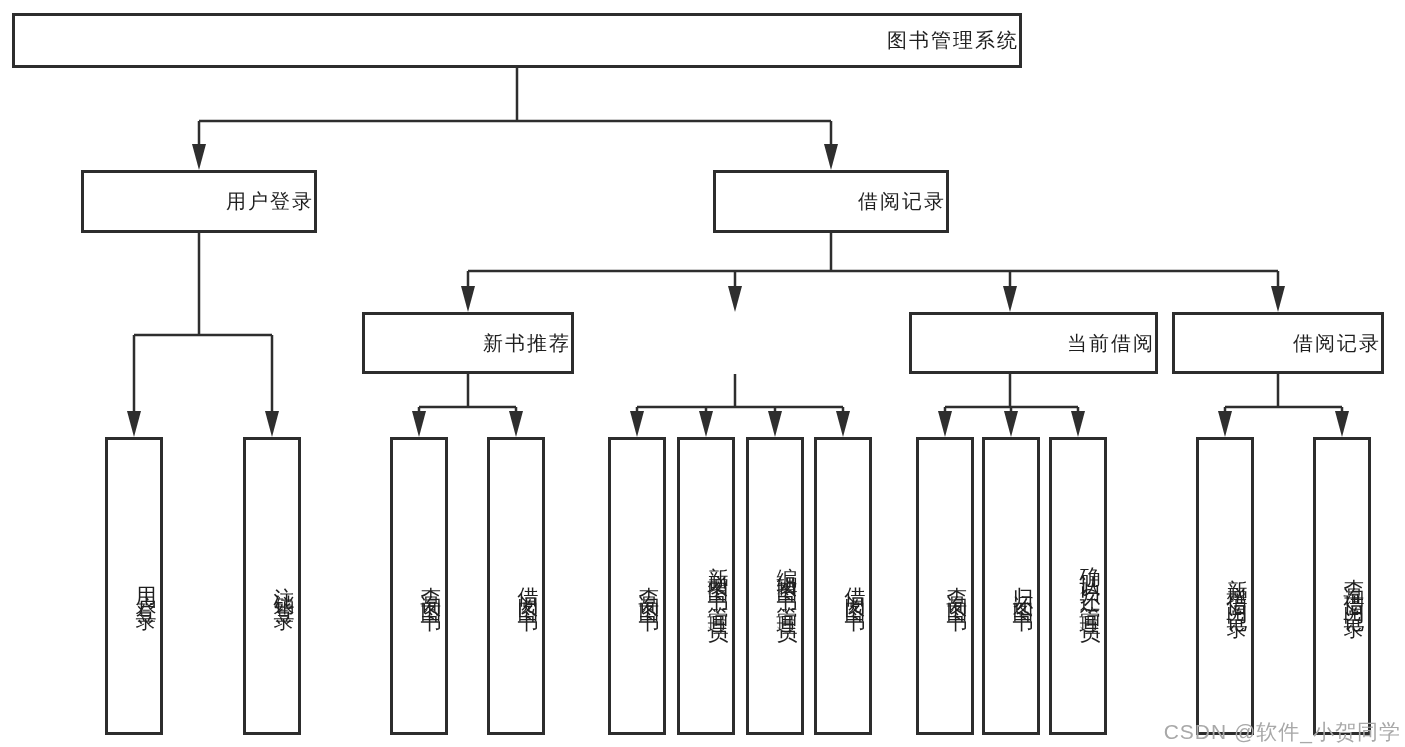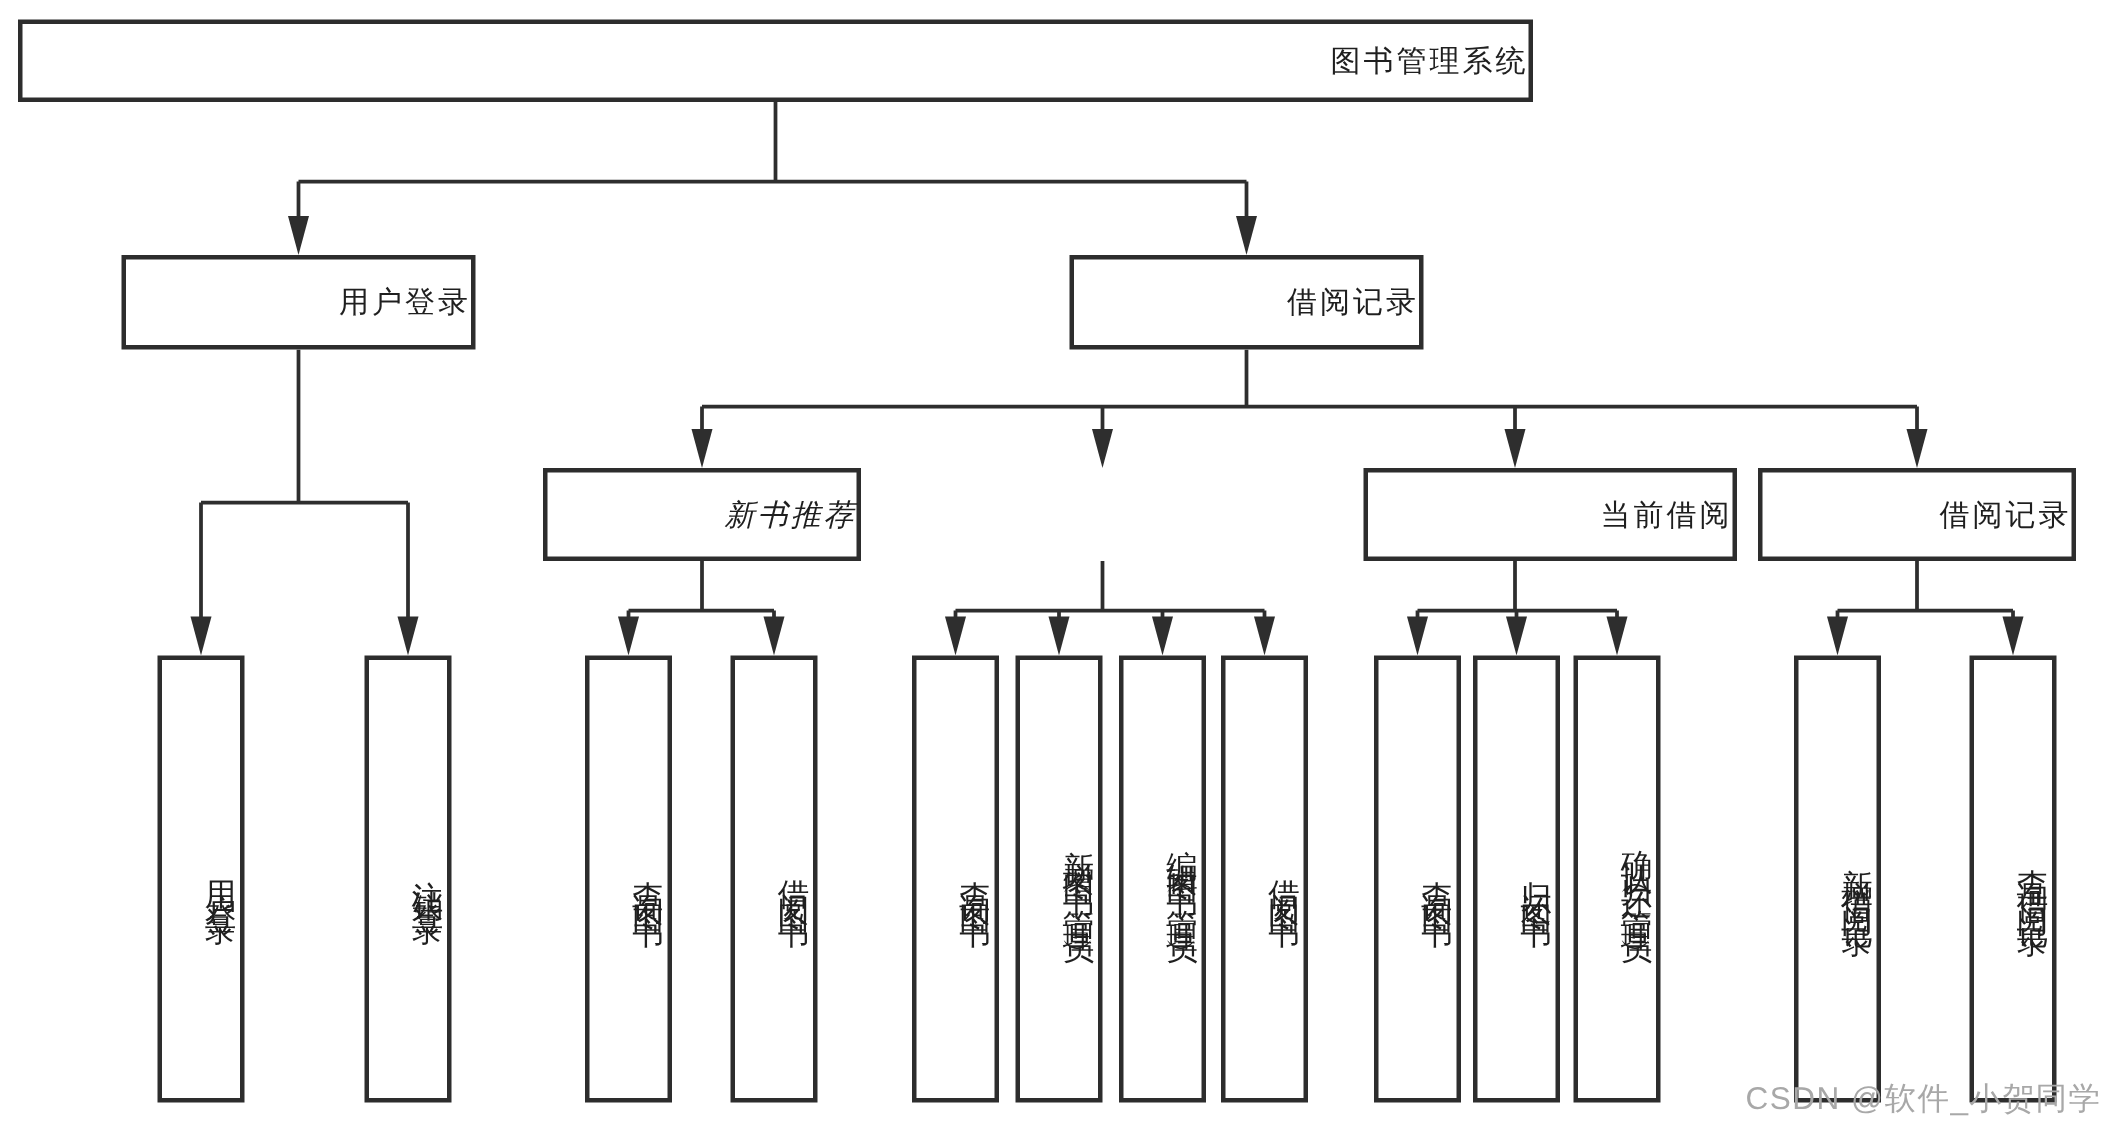--- a/index.html
+++ b/index.html
@@ -127,21 +127,21 @@
     <span>图书管理系统</span>
   </div>
 
   <div class="box hbox" style="left:81px; top:170px; width:236px; height:63px;">
     <span>用户登录</span>
   </div>
   <div class="box hbox" style="left:713px; top:170px; width:236px; height:63px;">
     <span>借阅记录</span>
   </div>
 
-  <div class="box hbox" style="left:362px; top:312px; width:212px; height:62px;font-style:italic;">
+  <div class="box hbox" style="left:362px; top:312px; width:212px; height:62px;">
     <span>新书推荐</span>
   </div>
   <div class="box hbox" style="left:909px; top:312px; width:249px; height:62px;">
     <span>当前借阅</span>
   </div>
   <div class="box hbox" style="left:1172px; top:312px; width:212px; height:62px;">
     <span>借阅记录</span>
   </div>
 
   <div class="box leaf" style="left:105px;">

